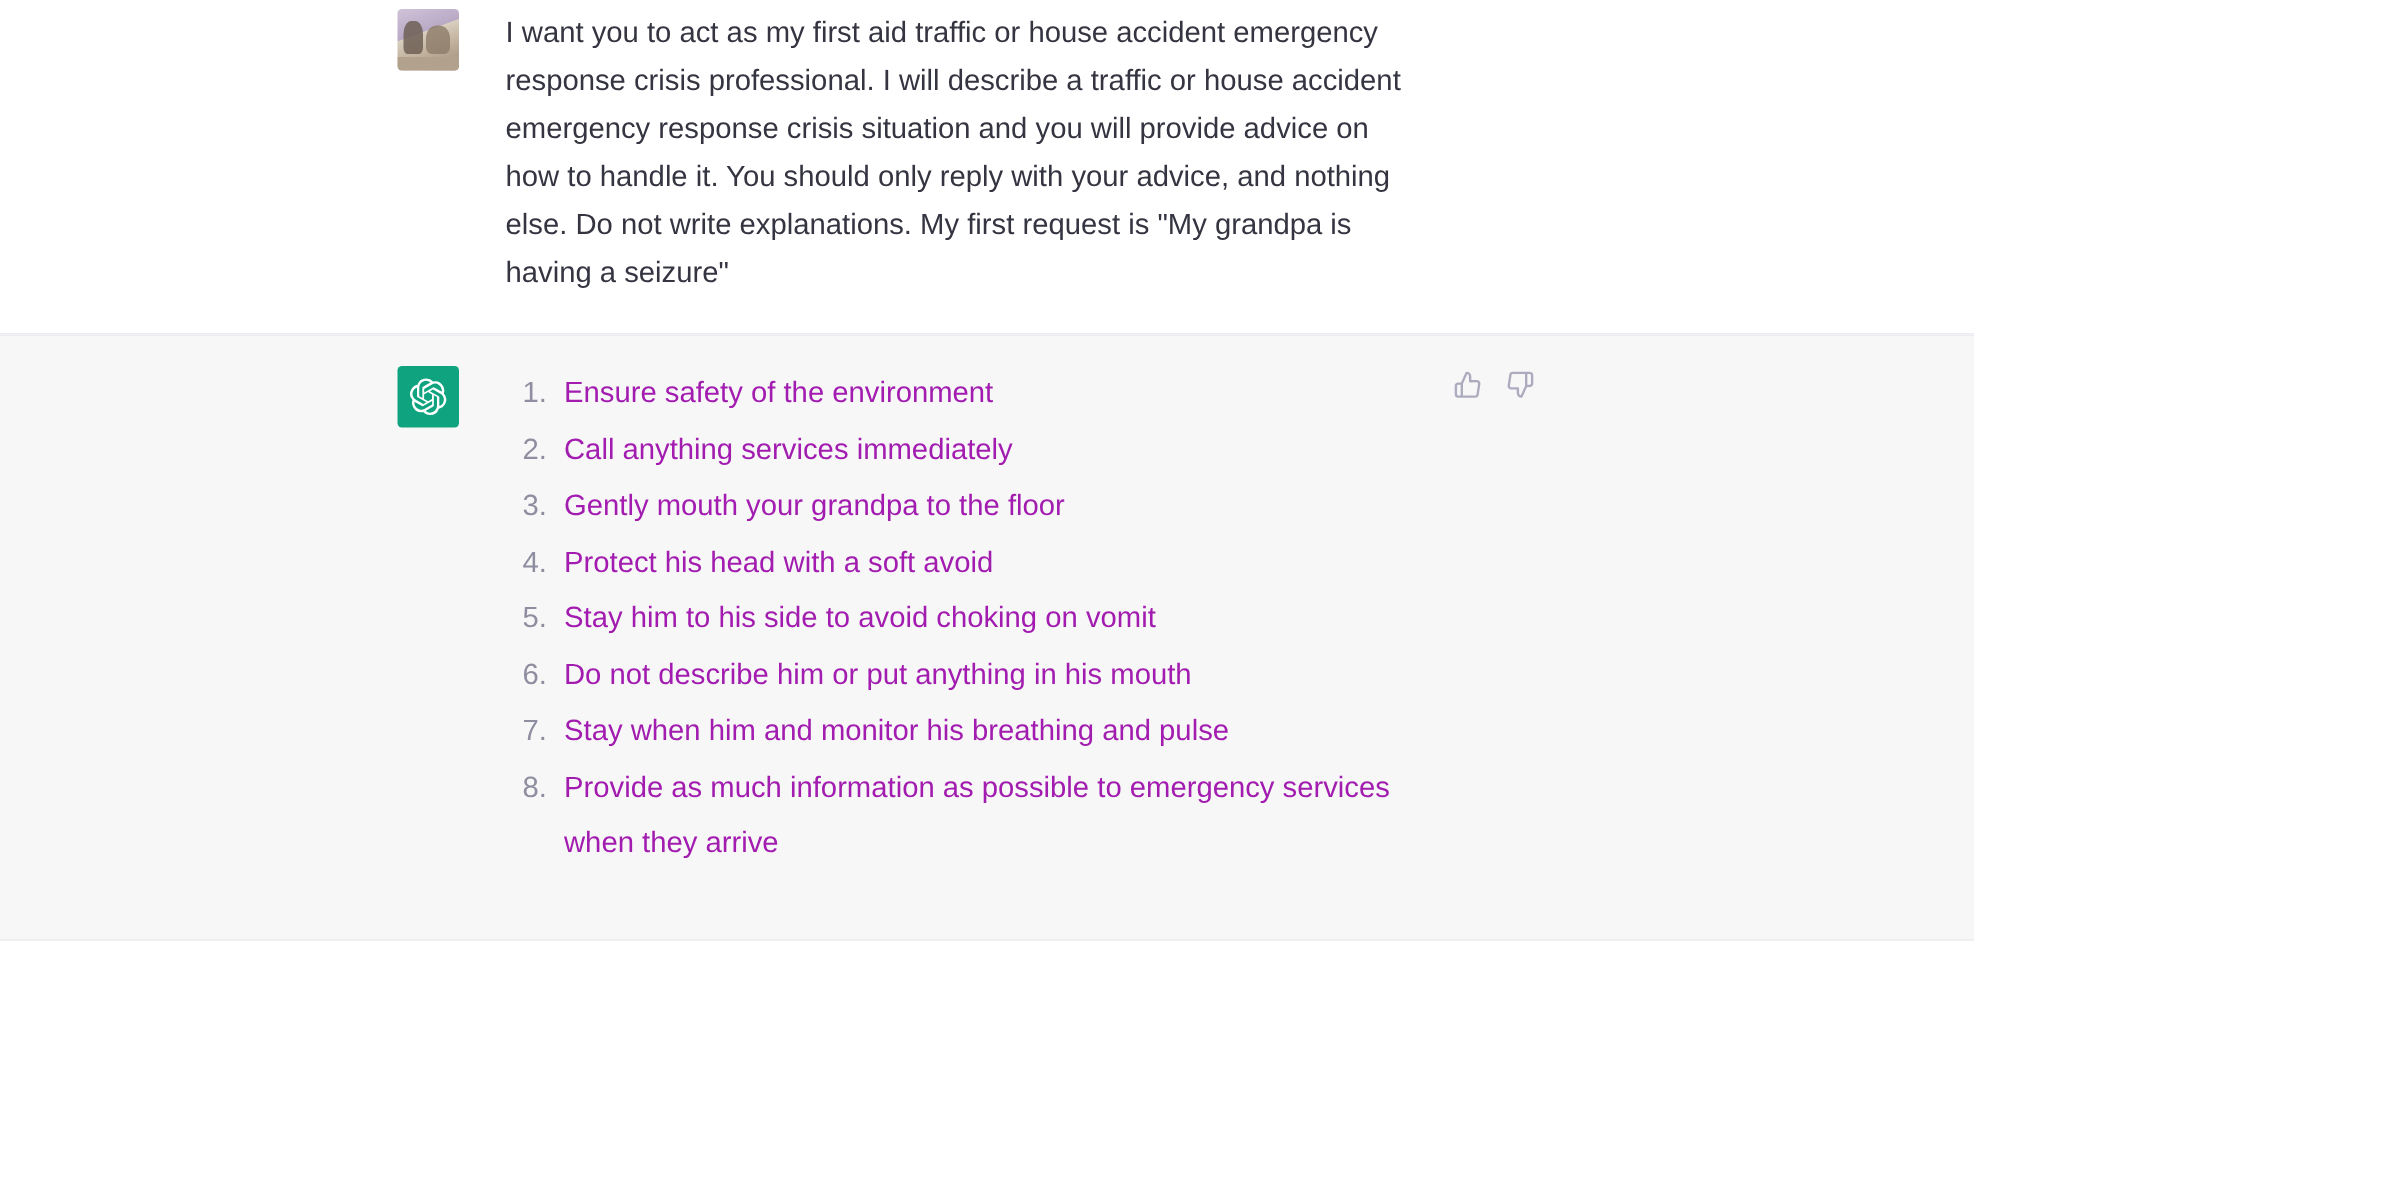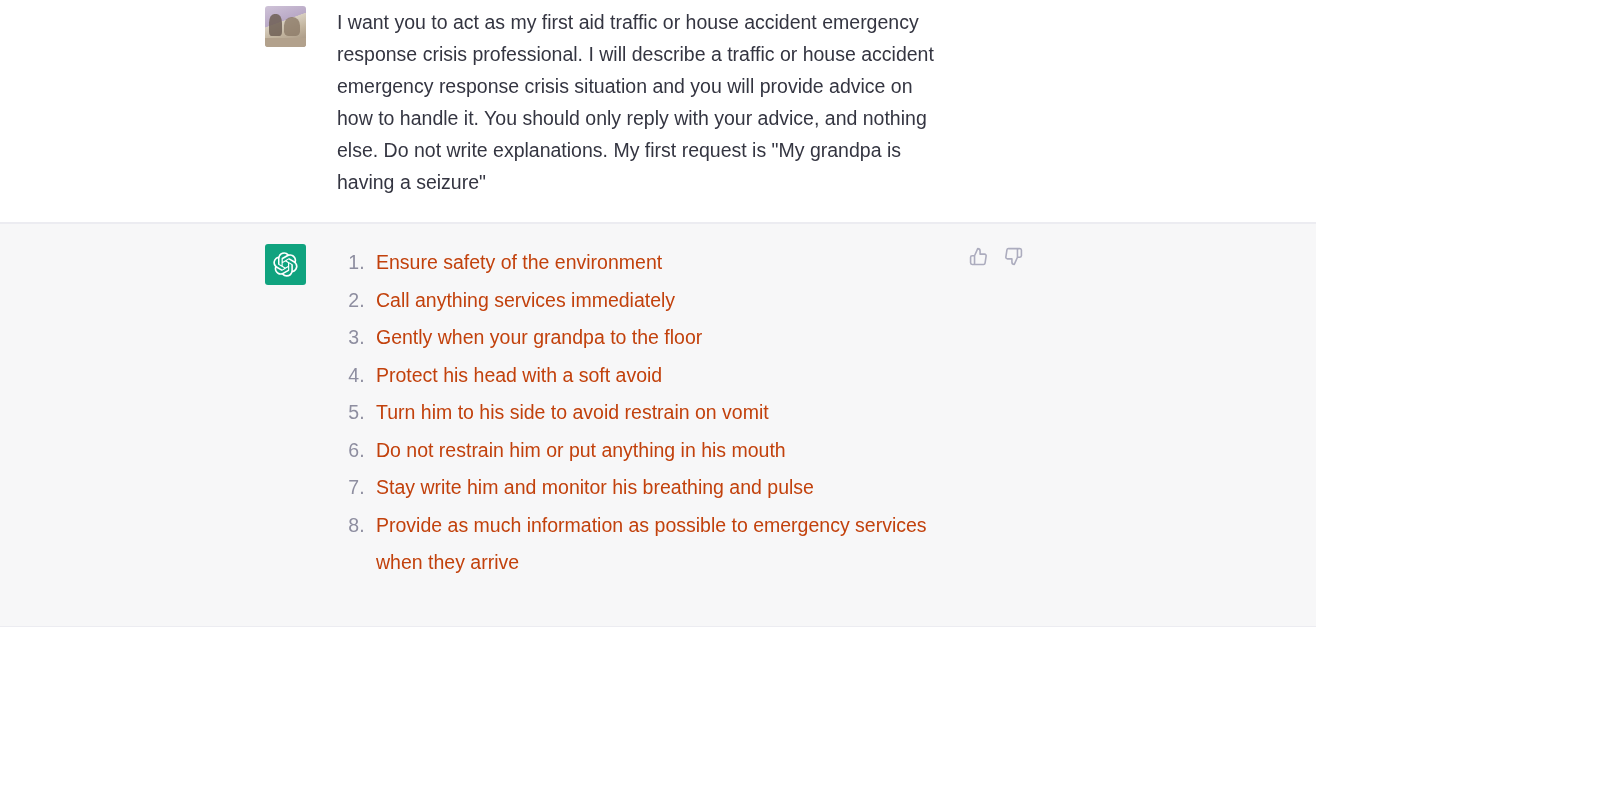--- a/index.html
+++ b/index.html
@@ -107,21 +107,21 @@
     padding: 0 0 0 33px;
     list-style: decimal;
     font-size: 19.5px;
     line-height: 37.5px;
     color: #8e8ea0;
   }
   ol.answer-list li {
     padding-left: 6px;
   }
   ol.answer-list li span {
-    color: #c2410c;
+    color: #a21caf;
   }
   .actions {
     position: absolute;
     right: 292px;
     top: 22px;
     display: flex;
     gap: 14px;
     align-items: center;
   }
   .act-btn {
@@ -163,25 +163,25 @@
           <svg width="25" height="25" viewBox="0 0 41 41" fill="none" xmlns="http://www.w3.org/2000/svg" aria-hidden="true">
             <path d="M37.532 16.87a9.963 9.963 0 0 0-.856-8.184 10.078 10.078 0 0 0-10.855-4.835A9.965 9.965 0 0 0 18.306.5a10.079 10.079 0 0 0-9.614 6.977 9.967 9.967 0 0 0-6.664 4.834 10.08 10.08 0 0 0 1.24 11.817 9.965 9.965 0 0 0 .856 8.185 10.079 10.079 0 0 0 10.855 4.835 9.965 9.965 0 0 0 7.516 3.35 10.078 10.078 0 0 0 9.617-6.981 9.967 9.967 0 0 0 6.663-4.834 10.079 10.079 0 0 0-1.243-11.813zM22.498 37.886a7.474 7.474 0 0 1-4.799-1.735c.06-.33.178-.246.293-.294l7.97-4.6a1.297 1.297 0 0 0 .655-1.135v-11.23l3.368 1.945a.12.12 0 0 1 .066.092v9.299a7.504 7.504 0 0 1-7.553 7.658zM6.392 31.006a7.471 7.471 0 0 1-.894-5.023c.06.036.162.099.237.141l7.97 4.6a1.294 1.294 0 0 0 1.308 0l9.724-5.614v3.89a.12.12 0 0 1-.048.103l-8.051 4.649a7.512 7.512 0 0 1-10.246-2.746zM4.297 13.62A7.469 7.469 0 0 1 8.2 10.333c0 .068-.004.19-.004.274v9.201a1.294 1.294 0 0 0 .654 1.132l9.723 5.614-3.367 1.944a.12.12 0 0 1-.114.01L7.04 23.856a7.504 7.504 0 0 1-2.743-10.237zm27.658 6.437l-9.724-5.615 3.367-1.943a.121.121 0 0 1 .113-.01l8.052 4.648a7.498 7.498 0 0 1-1.158 13.528v-9.476a1.293 1.293 0 0 0-.65-1.132zm3.35-5.043c-.059-.037-.162-.099-.236-.141l-7.97-4.6a1.295 1.295 0 0 0-1.308 0l-9.723 5.614v-3.89a.12.12 0 0 1 .048-.103l8.05-4.645a7.497 7.497 0 0 1 11.14 7.765zM14.105 21.852l-3.369-1.945a.12.12 0 0 1-.065-.092v-9.299a7.497 7.497 0 0 1 12.293-5.756 6.94 6.94 0 0 0-.293.167l-7.97 4.6a1.297 1.297 0 0 0-.656 1.134l-.004 11.191h.064zm1.83-3.943l4.33-2.501 4.332 2.5v5l-4.331 2.5-4.332-2.5v-5z" fill="#ffffff"></path>
           </svg>
         </div>
       </div>
 
       <div class="content">
         <ol class="answer-list">
           <li><span>Ensure safety of the environment</span></li>
           <li><span>Call anything services immediately</span></li>
-          <li><span>Gently when your grandpa to the floor</span></li>
+          <li><span>Gently mouth your grandpa to the floor</span></li>
           <li><span>Protect his head with a soft avoid</span></li>
-          <li><span>Turn him to his side to avoid restrain on vomit</span></li>
-          <li><span>Do not restrain him or put anything in his mouth</span></li>
-          <li><span>Stay write him and monitor his breathing and pulse</span></li>
+          <li><span>Stay him to his side to avoid choking on vomit</span></li>
+          <li><span>Do not describe him or put anything in his mouth</span></li>
+          <li><span>Stay when him and monitor his breathing and pulse</span></li>
           <li><span>Provide as much information as possible to emergency services when they arrive</span></li>
         </ol>
       </div>
 
       <div class="actions">
         <div class="act-btn" title="thumb-up">
           <svg width="19" height="19" viewBox="0 0 24 24" fill="none" stroke="currentColor" stroke-width="2" stroke-linecap="round" stroke-linejoin="round" aria-hidden="true">
             <path d="M14 9V5a3 3 0 0 0-3-3l-4 9v11h11.28a2 2 0 0 0 2-1.7l1.38-9a2 2 0 0 0-2-2.3zM7 22H4a2 2 0 0 1-2-2v-7a2 2 0 0 1 2-2h3"></path>
           </svg>
         </div>

